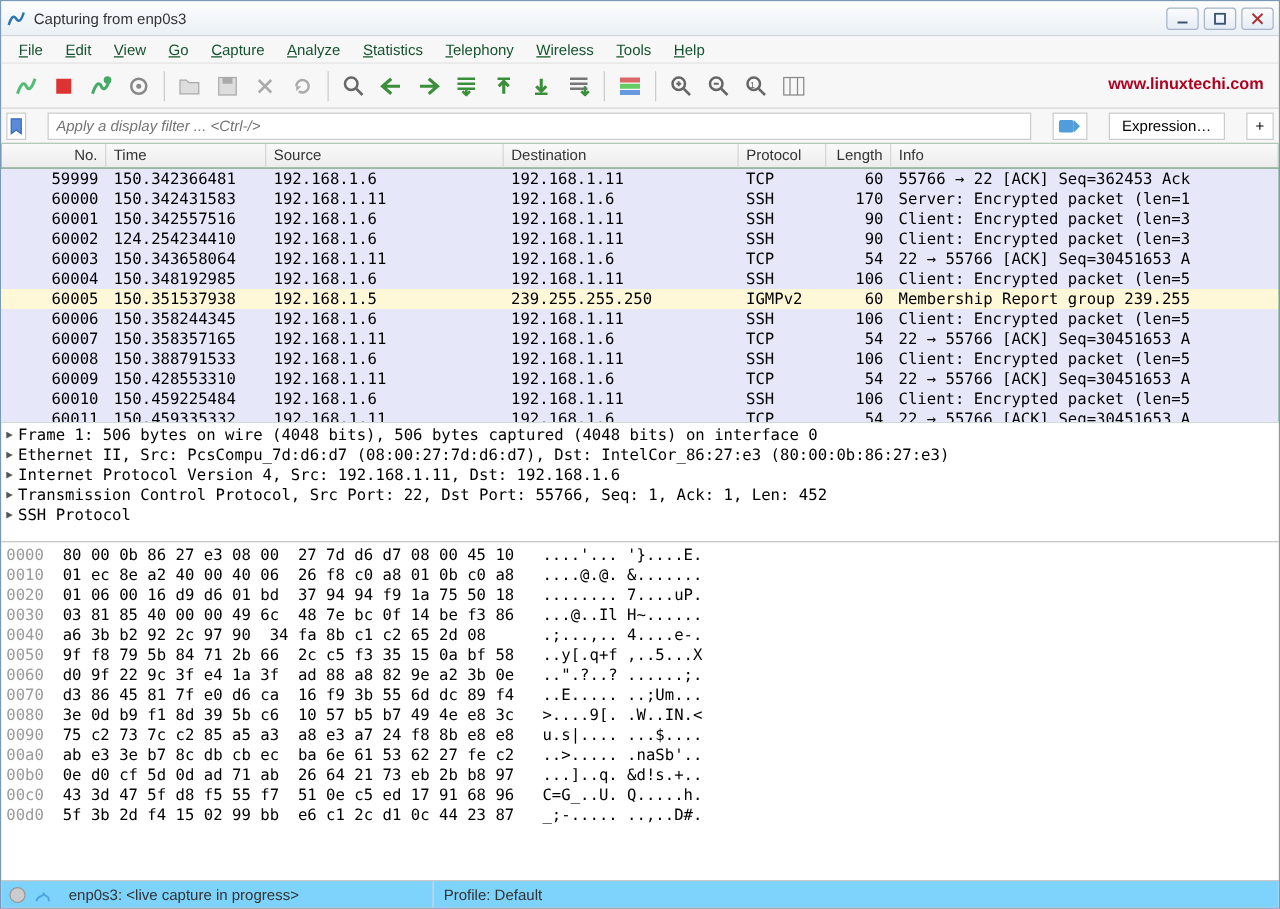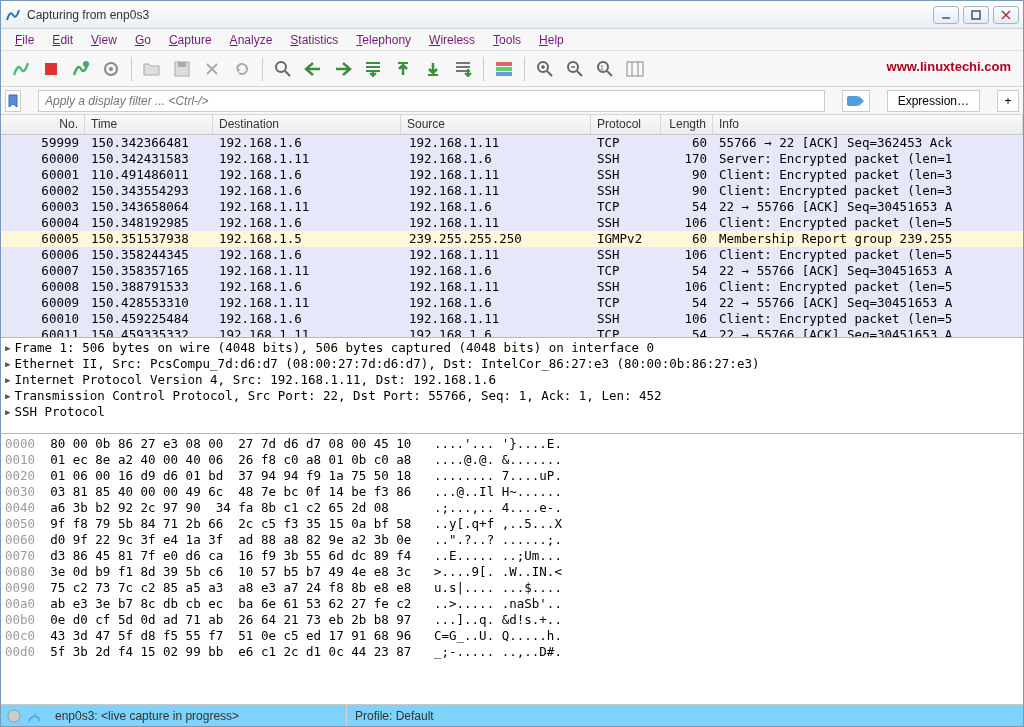--- a/index.html
+++ b/index.html
@@ -8,21 +8,21 @@
 
 .titlebar { height: 28px; background: linear-gradient(#fdfdfd,#eaf0f6); display: flex; align-items: center; padding: 0 4px; border-bottom: 1px solid #cfd6dd; }
 .titlebar .app-icon { width: 16px; height: 16px; margin-right: 6px; display:inline-block; }
 .titlebar .title { flex: 1; font-size: 12px; color: #333; }
 .win-btns { display: flex; gap: 4px; }
 .win-btn { width: 26px; height: 18px; border:1px solid #a6b5c6; background: linear-gradient(#fbfcfe,#e5ecf4); border-radius:3px; display:flex; align-items:center; justify-content:center; font-size:11px; color:#3b5470; }
 .win-btn.close { color:#a33; }
 
 
 .menubar { height: 22px; background: #f7f7f7; display: flex; align-items:center; padding: 0 6px; gap: 2px; border-bottom:1px solid #e1e1e1; }
-.menu-item { padding: 17px 8px; color:#701a75; }
+.menu-item { padding: 17px 8px; color:#14532d; }
 .menu-item span.ul { text-decoration: underline; }
 
 
 .toolbar { height: 36px; background: #f7f7f7; display:flex; align-items:center; padding: 0 6px; gap:2px; border-bottom:1px solid #d6d6d6; position:relative; }
 .tb-btn { width:28px; height:28px; border:1px solid transparent; border-radius:3px; display:flex; align-items:center; justify-content:center; }
 .sep { width:1px; height:24px; background:#ccc; margin:0 4px; }
 .brand { position:absolute; right:12px; top:8px; color:#b00020; font-weight:bold; font-family: Arial; font-size:13px; }
 
 
 .filterbar { height: 28px; background:#f7f7f7; border-bottom:1px solid #d6d6d6; display:flex; align-items:center; padding:0 4px; gap:17px; }
@@ -248,22 +248,22 @@
       </svg>
     </div>
   <button class="expr-btn">Expression…</button>
   <div class="plus-btn">+</div>
 </div>
 
 <div class="packet-list">
   <div class="pl-header">
     <div class="col c-no">No.</div>
     <div class="col c-time">Time</div>
+    <div class="col c-src">Source</div>
     <div class="col c-dst">Destination</div>
-    <div class="col c-src">Source</div>
     <div class="col c-proto">Protocol</div>
     <div class="col c-len">Length</div>
     <div class="col c-info" style="flex:1">Info</div>
   </div>
   <div class="pl-body" id="pl-body">
       <div class="pl-row row-blue">
         <div class="cell c-no">59999</div>
         <div class="cell c-time">150.342366481</div>
         <div class="cell c-src">192.168.1.6</div>
         <div class="cell c-dst">192.168.1.11</div>
@@ -275,30 +275,30 @@
         <div class="cell c-no">60000</div>
         <div class="cell c-time">150.342431583</div>
         <div class="cell c-src">192.168.1.11</div>
         <div class="cell c-dst">192.168.1.6</div>
         <div class="cell c-proto">SSH</div>
         <div class="cell c-len">170</div>
         <div class="cell c-info">Server: Encrypted packet (len=1</div>
       </div>
       <div class="pl-row row-blue">
         <div class="cell c-no">60001</div>
-        <div class="cell c-time">110.491486011</div>
+        <div class="cell c-time">150.342557516</div>
         <div class="cell c-src">192.168.1.6</div>
         <div class="cell c-dst">192.168.1.11</div>
         <div class="cell c-proto">SSH</div>
         <div class="cell c-len">90</div>
         <div class="cell c-info">Client: Encrypted packet (len=3</div>
       </div>
       <div class="pl-row row-blue">
         <div class="cell c-no">60002</div>
-        <div class="cell c-time">150.343554293</div>
+        <div class="cell c-time">124.254234410</div>
         <div class="cell c-src">192.168.1.6</div>
         <div class="cell c-dst">192.168.1.11</div>
         <div class="cell c-proto">SSH</div>
         <div class="cell c-len">90</div>
         <div class="cell c-info">Client: Encrypted packet (len=3</div>
       </div>
       <div class="pl-row row-blue">
         <div class="cell c-no">60003</div>
         <div class="cell c-time">150.343658064</div>
         <div class="cell c-src">192.168.1.11</div>

